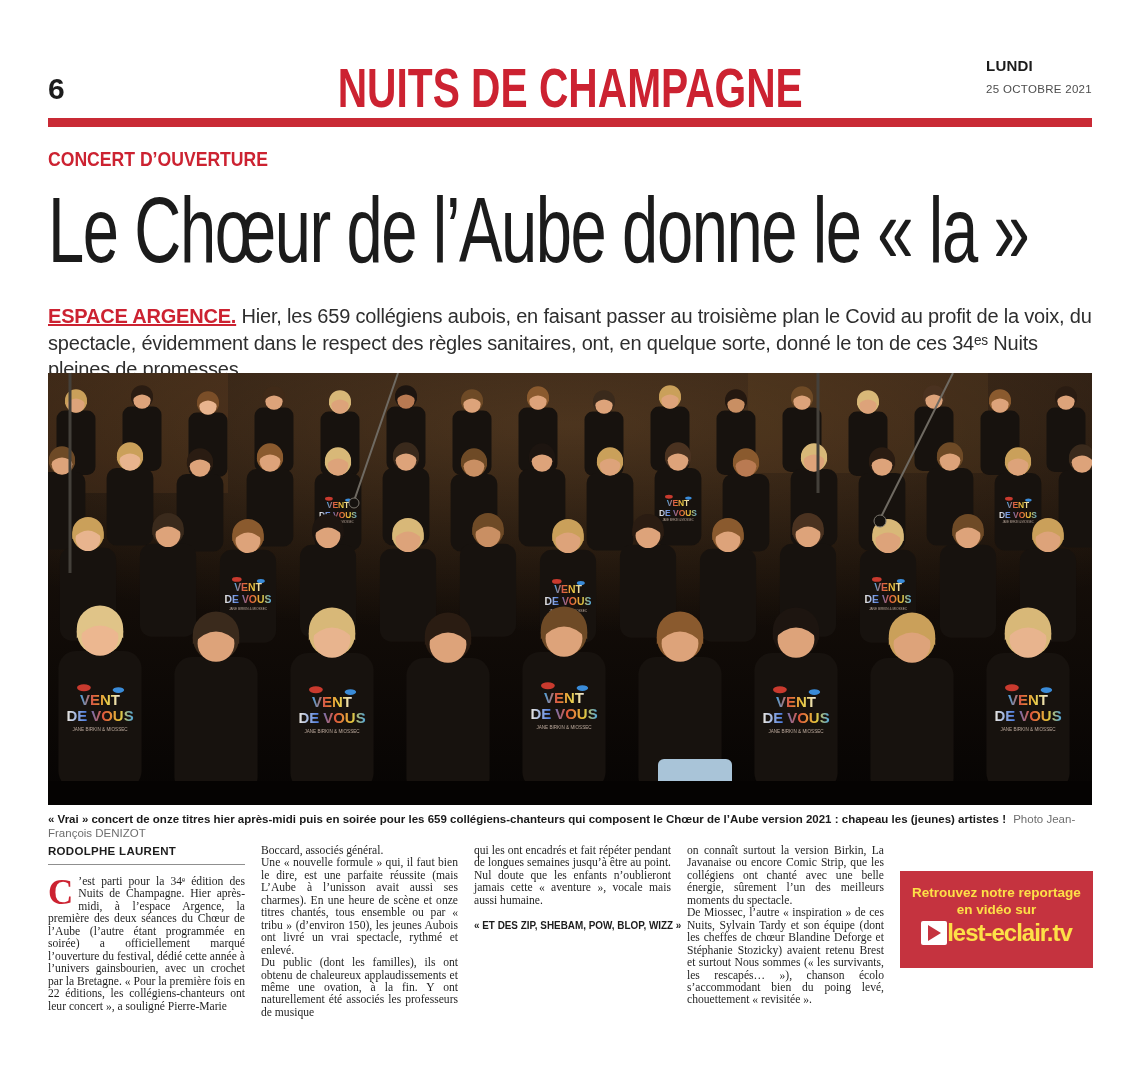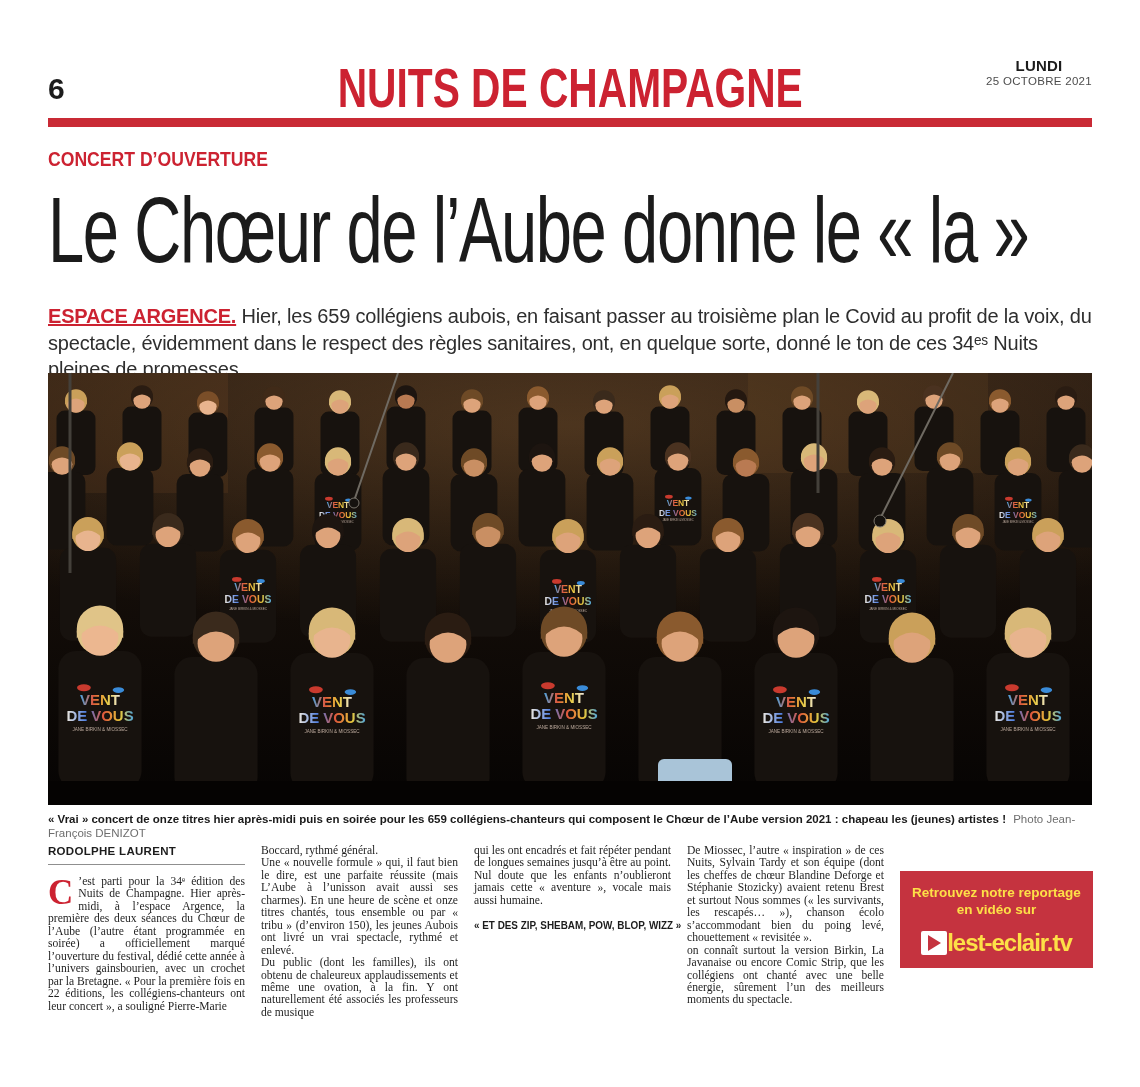--- a/index.html
+++ b/index.html
@@ -6,23 +6,23 @@
     --accent-red:#cc2231; --bar-red:#c92a35; --box-red:#c5333f; --text-dark:#1c1c1c;
   }
   html,body{margin:0;padding:0;background:#ffffff;}
   body{width:1140px;height:1087px;position:relative;font-family:"Liberation Sans",sans-serif;color:#1c1c1c;overflow:hidden;}
   .abs{position:absolute;}
 
   
   .page-num{left:48px;top:72px;font-size:30px;font-weight:800;letter-spacing:-1px;}
   .section-title{left:0;right:0;top:56px;text-align:center;color:var(--accent-red);white-space:nowrap;}
   .section-title>span{display:inline-block;transform:scaleX(0.74);transform-origin:center;font-weight:700;font-size:55px;letter-spacing:0px;}
-  .dateblock{right:48px;top:58px;text-align:center;line-height:1.1;}
+  .dateblock{right:48px;top:58px;text-align:left;line-height:1.1;}
   .dateblock .day{font-weight:700;font-size:15px;letter-spacing:0.2px;}
-  .dateblock .date{font-size:11.5px;color:#4d4d4d;margin-top:0;letter-spacing:0.3px;}
+  .dateblock .date{font-size:11.5px;color:#4d4d4d;margin-top:8px;letter-spacing:0.3px;}
   .red-bar{left:48px;width:1044px;top:118px;height:9px;background:var(--bar-red);}
 
   .kicker{left:48px;top:148px;color:var(--accent-red);font-weight:700;font-size:20px;}
   .kicker>span{display:inline-block;transform:scaleX(0.88);transform-origin:left;letter-spacing:0px;white-space:nowrap;}
 
   .headline{left:48px;top:184px;white-space:nowrap;color:#1b1b1b;}
   .headline>span{display:inline-block;transform:scaleX(0.70);transform-origin:left top;font-weight:400;font-size:93px;letter-spacing:-2px;line-height:1;}
 
   .lead{left:48px;top:303px;width:1044px;font-size:20px;line-height:1.33;color:#2e2e2e;letter-spacing:-0.2px;}
   .lead .lead-label{color:var(--accent-red);font-weight:700;text-decoration:underline;}
@@ -42,21 +42,21 @@
   .col p{margin:0 0 0 0;font-family:"Liberation Serif",serif;font-size:11.6px;line-height:12.45px;text-align:justify;color:#1f1f1f;}
   .col p + p{margin-top:0px;}
   .dropcap{float:left;color:var(--accent-red);font-family:"Liberation Serif",serif;font-weight:700;font-size:35px;line-height:30px;padding:2px 5px 0 0;}
   .subhead{font-weight:700;font-size:11.5px;margin:12px 0 3px 0;white-space:nowrap;}
   .subhead>span{display:inline-block;transform:scaleX(0.86);transform-origin:left;}
   .endmark{color:var(--accent-red);font-size:9px;vertical-align:1px;}
 
   
   .promo{margin-top:26px;width:193px;height:97px;background:var(--box-red);color:#fde047;text-align:center;box-sizing:border-box;padding-top:14px;}
   .promo .pline{font-weight:700;font-size:13.5px;line-height:1.25;}
-  .logo-row{display:flex;align-items:center;justify-content:center;margin-top:10px;}
+  .logo-row{display:flex;align-items:center;justify-content:center;}
   .play-icon{width:26px;height:24px;background:#fff;border-radius:2px;display:flex;align-items:center;justify-content:center;}
   .play-icon i{display:block;width:0;height:0;border-left:13px solid var(--box-red);border-top:8px solid transparent;border-bottom:8px solid transparent;}
   .site{font-weight:700;font-size:24px;letter-spacing:-1px;}
 </style>
 </head>
 <body>
 
 <div class="abs page-num">6</div>
 <div class="abs section-title"><span>NUITS DE CHAMPAGNE</span></div>
 <div class="abs dateblock">
@@ -214,33 +214,33 @@
 
 <div class="col c1">
   <div class="byline">RODOLPHE LAURENT</div>
   <hr class="byline-rule">
   <p>
     <span class="dropcap">C</span><span>’est parti pour la 34ᵉ édition des Nuits de Champagne. Hier après-midi, à l’espace Argence, la première des deux séances du Chœur de l’Aube (l’autre étant programmée en soirée) a officiellement marqué l’ouverture du festival, dédié cette année à l’univers gainsbourien, avec un crochet par la Bretagne. « Pour la première fois en 22 éditions, les collégiens-chanteurs ont leur concert », a souligné Pierre-Marie</span>
   </p>
 </div>
 
 <div class="col c2">
-  <p>Boccard, rythmé général.</p>
+  <p>Boccard, associés général.</p>
   <p>Une « nouvelle formule » qui, il faut bien le dire, est une parfaite réussite (mais L’Aube à l’unisson avait aussi ses charmes). En une heure de scène et onze titres chantés, tous ensemble ou par « tribu » (d’environ 150), les jeunes Aubois ont livré un vrai spectacle, rythmé et enlevé.</p>
   <p>Du public (dont les familles), ils ont obtenu de chaleureux applaudissements et même une ovation, à la fin. Y ont naturellement été associés les professeurs de musique</p>
 </div>
 
 <div class="col c3">
   <p>qui les ont encadrés et fait répéter pendant de longues semaines jusqu’à être au point. Nul doute que les enfants n’oublieront jamais cette « aventure », vocale mais aussi humaine.</p>
   <div class="subhead"><span>« ET DES ZIP, SHEBAM, POW, BLOP, WIZZ »</span></div>
 </div>
 
 <div class="col c4">
+  <p>on connaît surtout la version Birkin, La Javanaise ou encore Comic Strip, que les collégiens ont chanté avec une belle énergie, sûrement l’un des meilleurs moments du spectacle.</p>
   <p>De Miossec, l’autre « inspiration » de ces Nuits, Sylvain Tardy et son équipe (dont les cheffes de chœur Blandine Deforge et Stéphanie Stozicky) avaient retenu Brest et surtout Nous sommes (« les survivants, les rescapés… »), chanson écolo s’accommodant bien du poing levé, chouettement « revisitée ».</p>
-  <p>on connaît surtout la version Birkin, La Javanaise ou encore Comic Strip, que les collégiens ont chanté avec une belle énergie, sûrement l’un des meilleurs moments du spectacle.</p>
 </div>
 
 <div class="col c5">
   <div class="promo">
     <div class="pline">Retrouvez notre reportage</div>
     <div class="pline">en vidéo sur</div>
     <div class="logo-row">
       <span class="play-icon">
           <i></i>
         </span>

